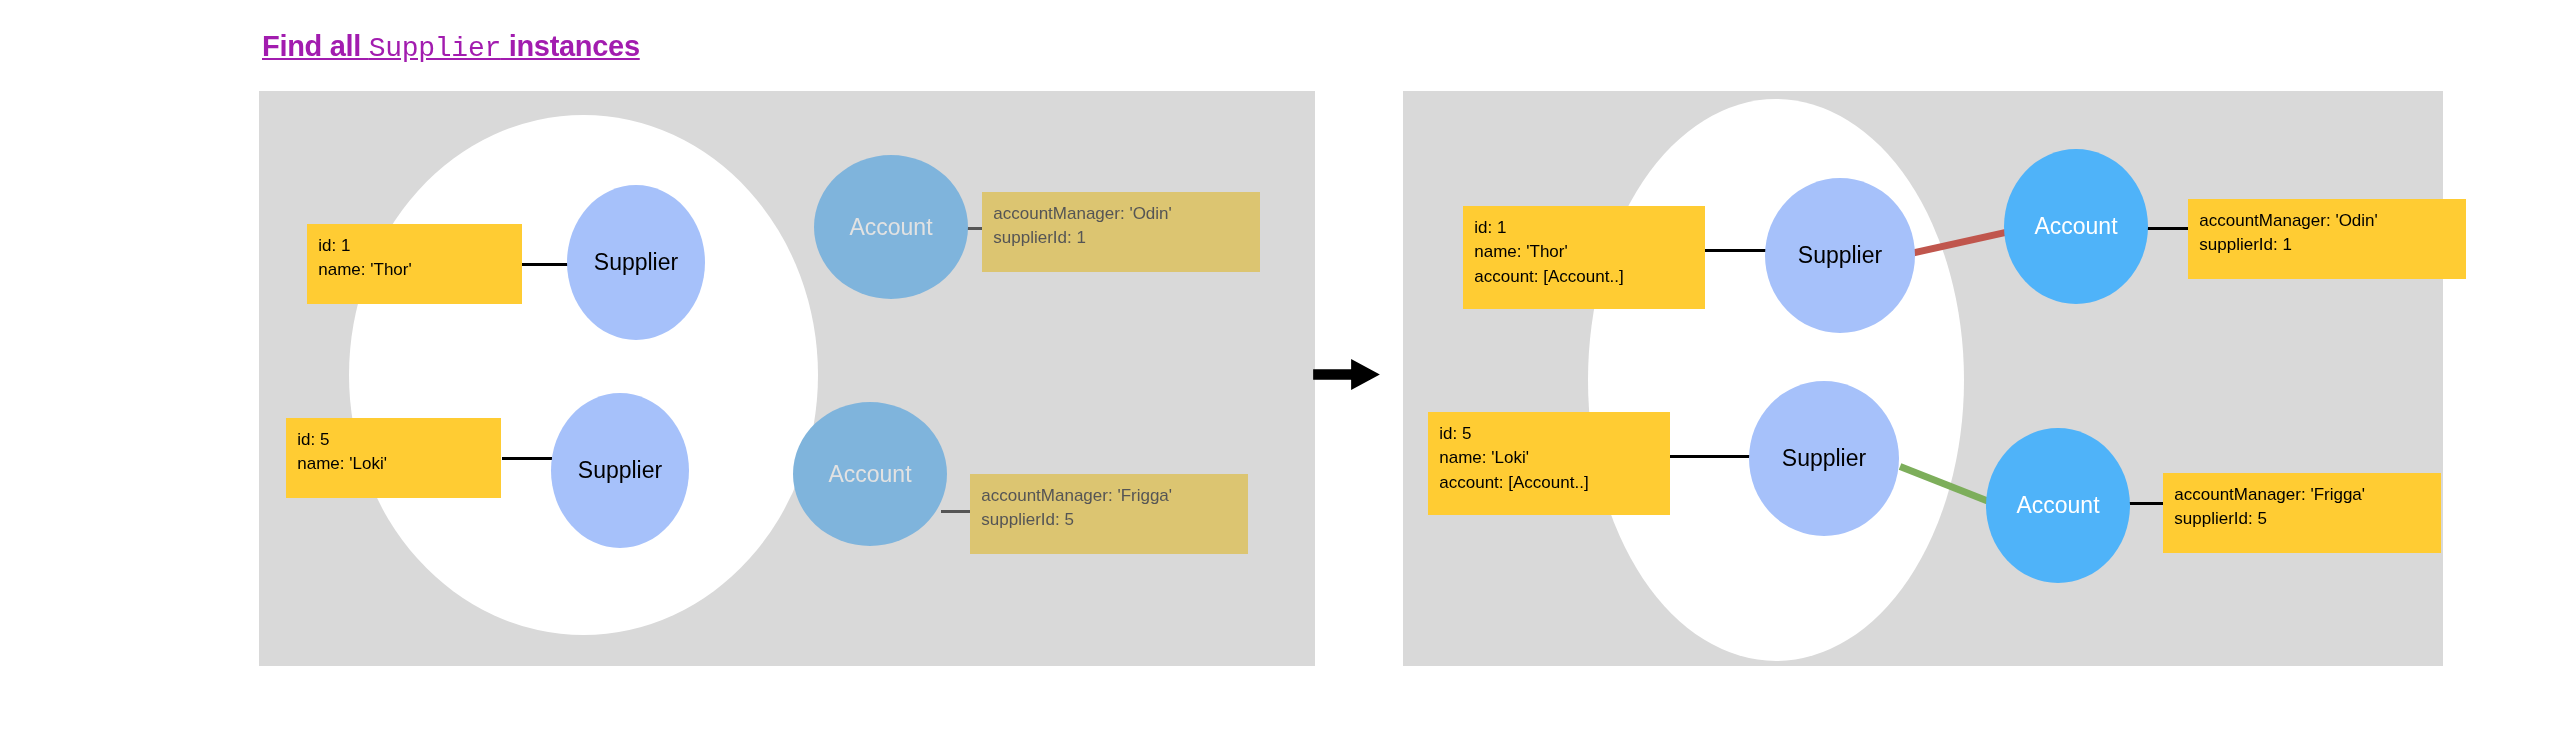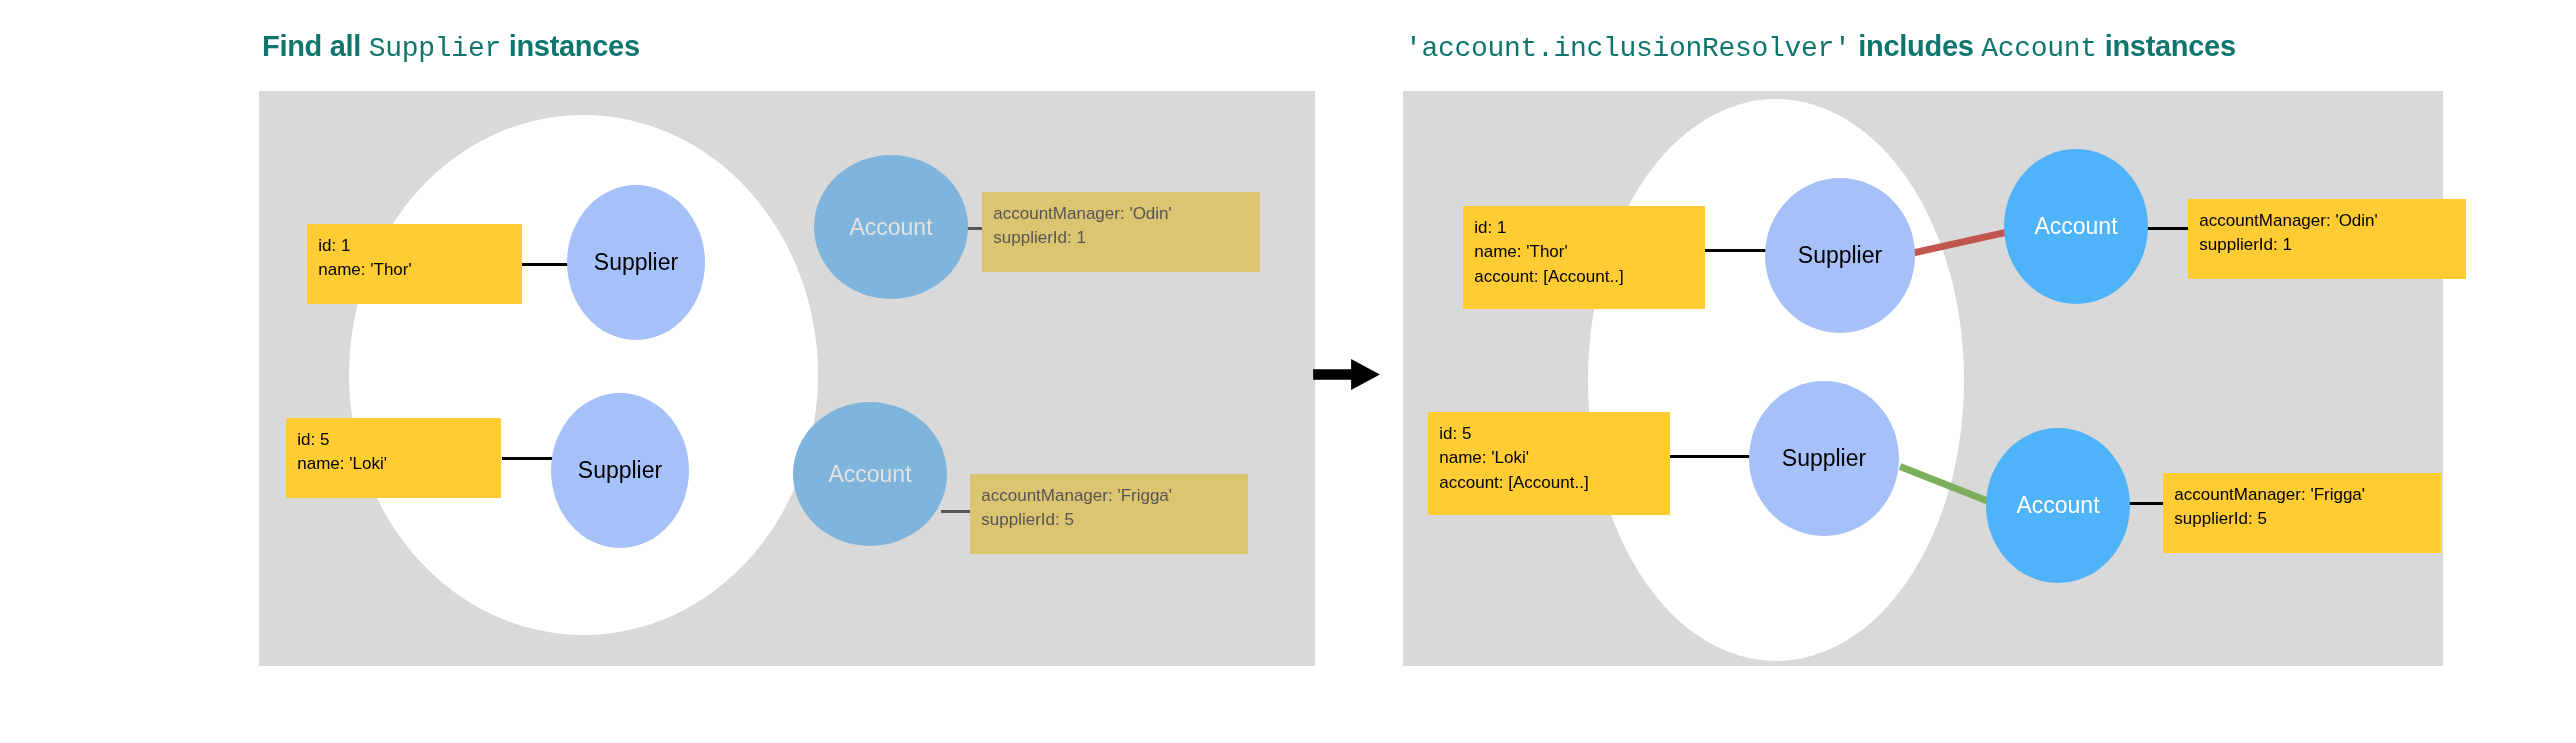--- a/index.html
+++ b/index.html
@@ -18,25 +18,26 @@
     position: absolute;
     left: 0; top: 0;
     width: 2825px;
     height: 744px;
   }
 
   
   .title {
     position: absolute;
     white-space: nowrap;
-    color: #0f766e;
+    color: #a21caf;
     font-size: 29px;
     font-weight: 700;
     font-family: "Liberation Sans Narrow", "Liberation Sans", sans-serif;
     letter-spacing: -0.3px;
+    text-decoration: underline;
   }
   .title .mono {
     font-family: "Liberation Mono", "DejaVu Sans Mono", monospace;
     font-weight: 400;
     font-size: 28px;
   }
   #title-left  { left: 262px;  top: 30px; }
   #title-right { left: 1405px; top: 30px; }
 
   
@@ -139,23 +140,20 @@
 </style>
 </head>
 <body>
 
 <div class="stage">
 
   <div class="title" id="title-left">
     <span>Find all </span><span class="mono">Supplier</span><span> instances</span>
   </div>
 
-  <div class="title" id="title-right">
-    <span class="mono">'account.inclusionResolver'</span><span> includes </span><span class="mono">Account</span><span> instances</span>
-  </div>
 
   <div class="panel" id="panel-left">
     <div class="set-ellipse" id="set-left" style="left:90px; top:24px;"></div>
   </div>
 
   <div class="conn conn-black" style="left:522px; top:263px; width:46px;"></div>
   <div class="conn conn-black" style="left:502px; top:457px; width:50px;"></div>
   <div class="conn conn-grey" style="left:961px; top:227px; width:24px;"></div>
   <div class="conn conn-grey" style="left:941px; top:510px; width:31px;"></div>
 

